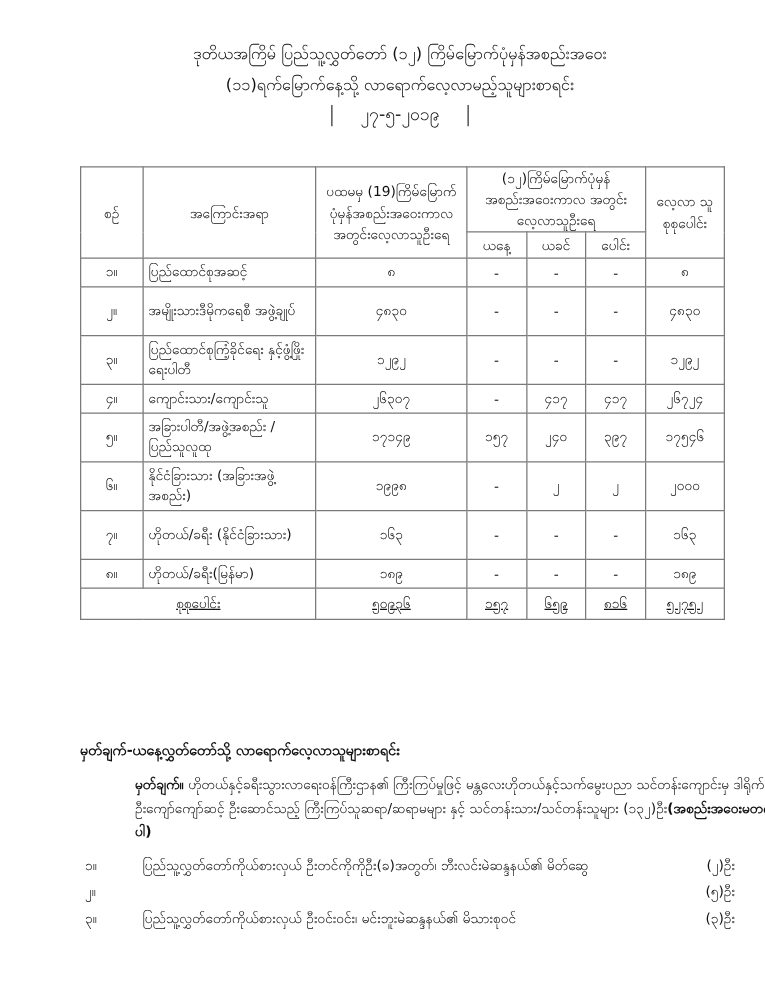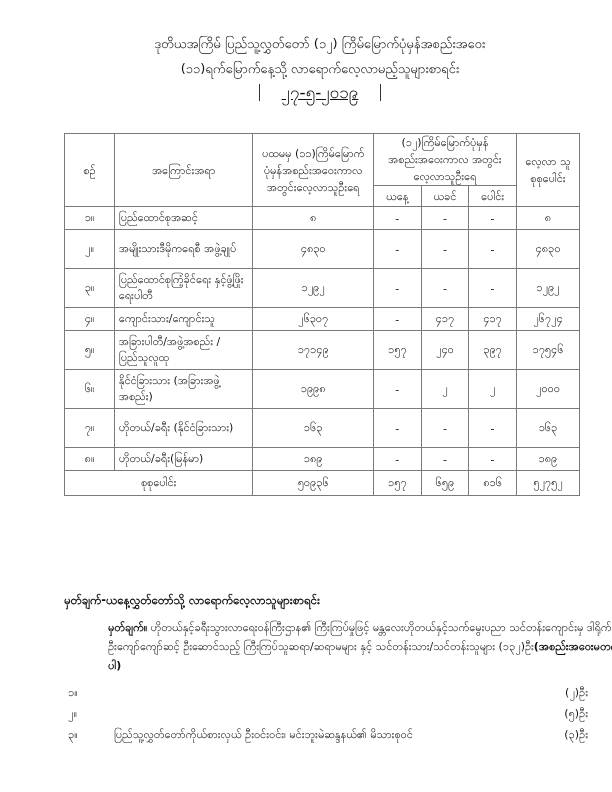--- a/index.html
+++ b/index.html
@@ -3,34 +3,34 @@
 <meta charset="utf-8">
 <style>
   html, body { margin:0; padding:0; background:#ffffff; }
   body { width:612px; height:792px; position:relative; overflow:hidden;
          font-family:"DejaVu Sans", sans-serif; color:#111; }
   .title { position:absolute; left:14px; width:612px; text-align:center; font-size:13px; line-height:16px; }
   .t1 { top:36px; }
   .t2 { top:61px; }
   .t3 { top:84px; }
   .datebox { display:inline-block; padding:0 22px; border-left:1px solid #333; border-right:1px solid #333;
-             border-radius:0; font-size:17px; line-height:17px;text-decoration:underline; }
+             border-radius:0; font-size:14px; line-height:17px; }
   table.main { position:absolute; left:64px; top:133px; width:516px; border-collapse:collapse;
                font-size:11px; }
   table.main td, table.main th { border:1px solid #7a7a7a; padding:0 4px; font-weight:normal; }
   table.main th { text-align:center; line-height:17px; }
   .c-no { width:36px; text-align:center; }
   .c-cat { width:116px; text-align:left; line-height:16px; }
   .c-first { width:100px; text-align:center; }
   .c-sub { width:34px; text-align:center; }
   .c-total { width:48px; text-align:center; }
   tr.r1 td { height:22px; }
   tr.r2 td { height:38px; }
   tr.total td { height:24px; }
-  .bold { font-weight:bold; }
+  .bold { font-weight:bold;text-decoration:underline; }
   .note1 { position:absolute; left:64px; top:593px; font-size:11.5px; font-weight:bold; }
   .note2 { position:absolute; left:64px; top:618px; width:520px; font-size:11px; line-height:19px;margin-left:44px; }
   .note2 .lbl { font-weight:bold; }
   .list { position:absolute; left:64px; top:683px; width:520px; font-size:11px; }
   .list .item { position:relative; height:21px; line-height:19px; }
   .list .num { position:absolute; left:4px; }
   .list .txt { position:absolute; left:50px; }
   .list .cnt { position:absolute; right:-4px; }
 </style>
 </head>
@@ -40,21 +40,21 @@
 <div class="title t2">(၁၁)ရက်မြောက်နေ့သို့ လာရောက်လေ့လာမည့်သူများစာရင်း</div>
 <div class="title t3">
   <span class="datebox">၂၇-၅-၂၀၁၉</span>
 </div>
 
 <table class="main">
   <thead>
     <tr>
       <th class="c-no" rowspan="2">စဉ်</th>
       <th class="c-cat" rowspan="2" style="">အကြောင်းအရာ</th>
-      <th class="c-first" rowspan="2" style="height:62px">ပထမမှ (၁၁)ကြိမ်မြောက် ပုံမှန်အစည်းအဝေးကာလ အတွင်းလေ့လာသူဦးရေ</th>
+      <th class="c-first" rowspan="2" style="height:62px">ပထမမှ (19)ကြိမ်မြောက် ပုံမှန်အစည်းအဝေးကာလ အတွင်းလေ့လာသူဦးရေ</th>
       <th colspan="3" style="height:42px">(၁၂)ကြိမ်မြောက်ပုံမှန် အစည်းအဝေးကာလ အတွင်းလေ့လာသူဦးရေ</th>
       <th class="c-total" rowspan="2">လေ့လာ သူ စုစုပေါင်း</th>
     </tr>
     <tr>
       <th class="c-sub" style="height:20px">ယနေ့</th>
       <th class="c-sub">ယခင်</th>
       <th class="c-sub">ပေါင်း</th>
     </tr>
   </thead>
   <tbody>
@@ -143,20 +143,21 @@
 
 <div class="note1">မှတ်ချက်-ယနေ့လွှတ်တော်သို့ လာရောက်လေ့လာသူများစာရင်း</div>
 
 <div class="note2">
   <span class="lbl">မှတ်ချက်။</span><span> ဟိုတယ်နှင့်ခရီးသွားလာရေးဝန်ကြီးဌာန၏ ကြီးကြပ်မှုဖြင့် မန္တလေးဟိုတယ်နှင့်သက်မွေးပညာ သင်တန်းကျောင်းမှ ဒါရိုက်တာဦးကျော်ကျော်ဆင့် ဦးဆောင်သည့် ကြီးကြပ်သူဆရာ/ဆရာမများ နှင့် သင်တန်းသား/သင်တန်းသူများ (၁၃၂)ဦး</span><span class="lbl">(အစည်းအဝေးမတက်ပါ)</span>
 </div>
 
 <div class="list">
   <div class="item">
     <span class="num">၁။</span>
+    <span class="txt">ပြည်သူ့လွှတ်တော်ကိုယ်စားလှယ် ဦးတင်ကိုကိုဦး(ခ)အတွတ်၊ ဘီးလင်းမဲဆန္ဒနယ်၏ မိတ်ဆွေ</span>
     <span class="cnt">(၂)ဦး</span>
   </div>
   <div class="item">
     <span class="num">၂။</span>
     <span class="cnt">(၅)ဦး</span>
   </div>
   <div class="item">
     <span class="num">၃။</span>
     <span class="txt">ပြည်သူ့လွှတ်တော်ကိုယ်စားလှယ် ဦးဝင်းဝင်း၊ မင်းဘူးမဲဆန္ဒနယ်၏ မိသားစုဝင်</span>
     <span class="cnt">(၃)ဦး</span>

